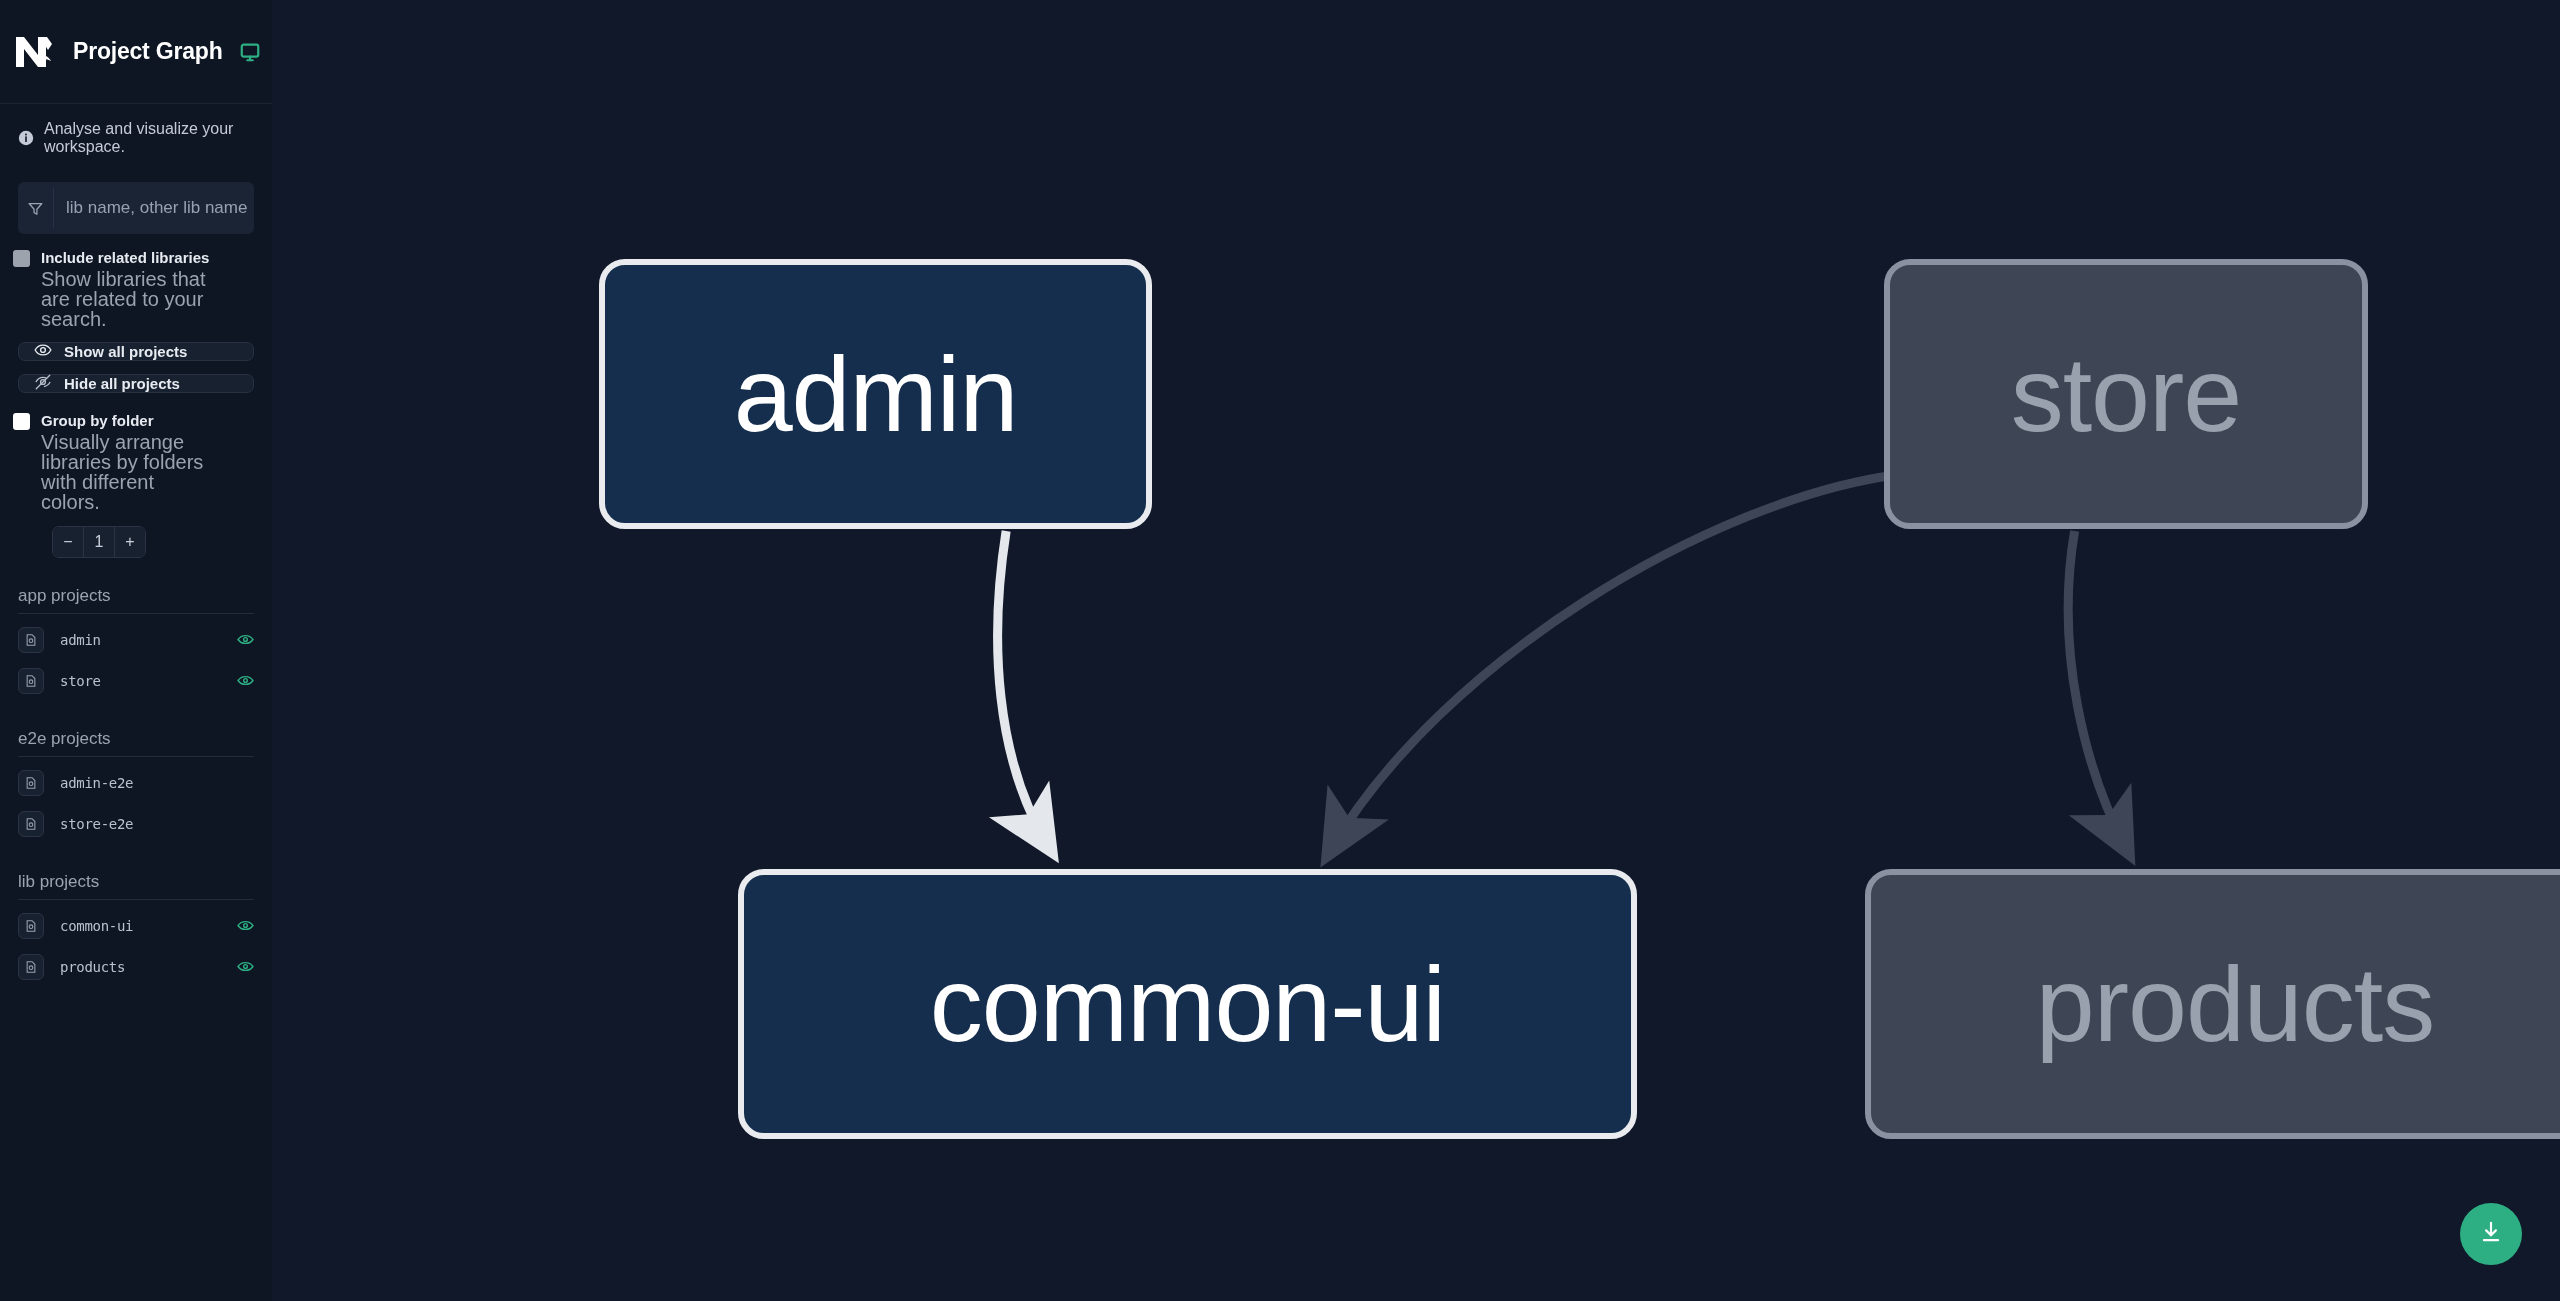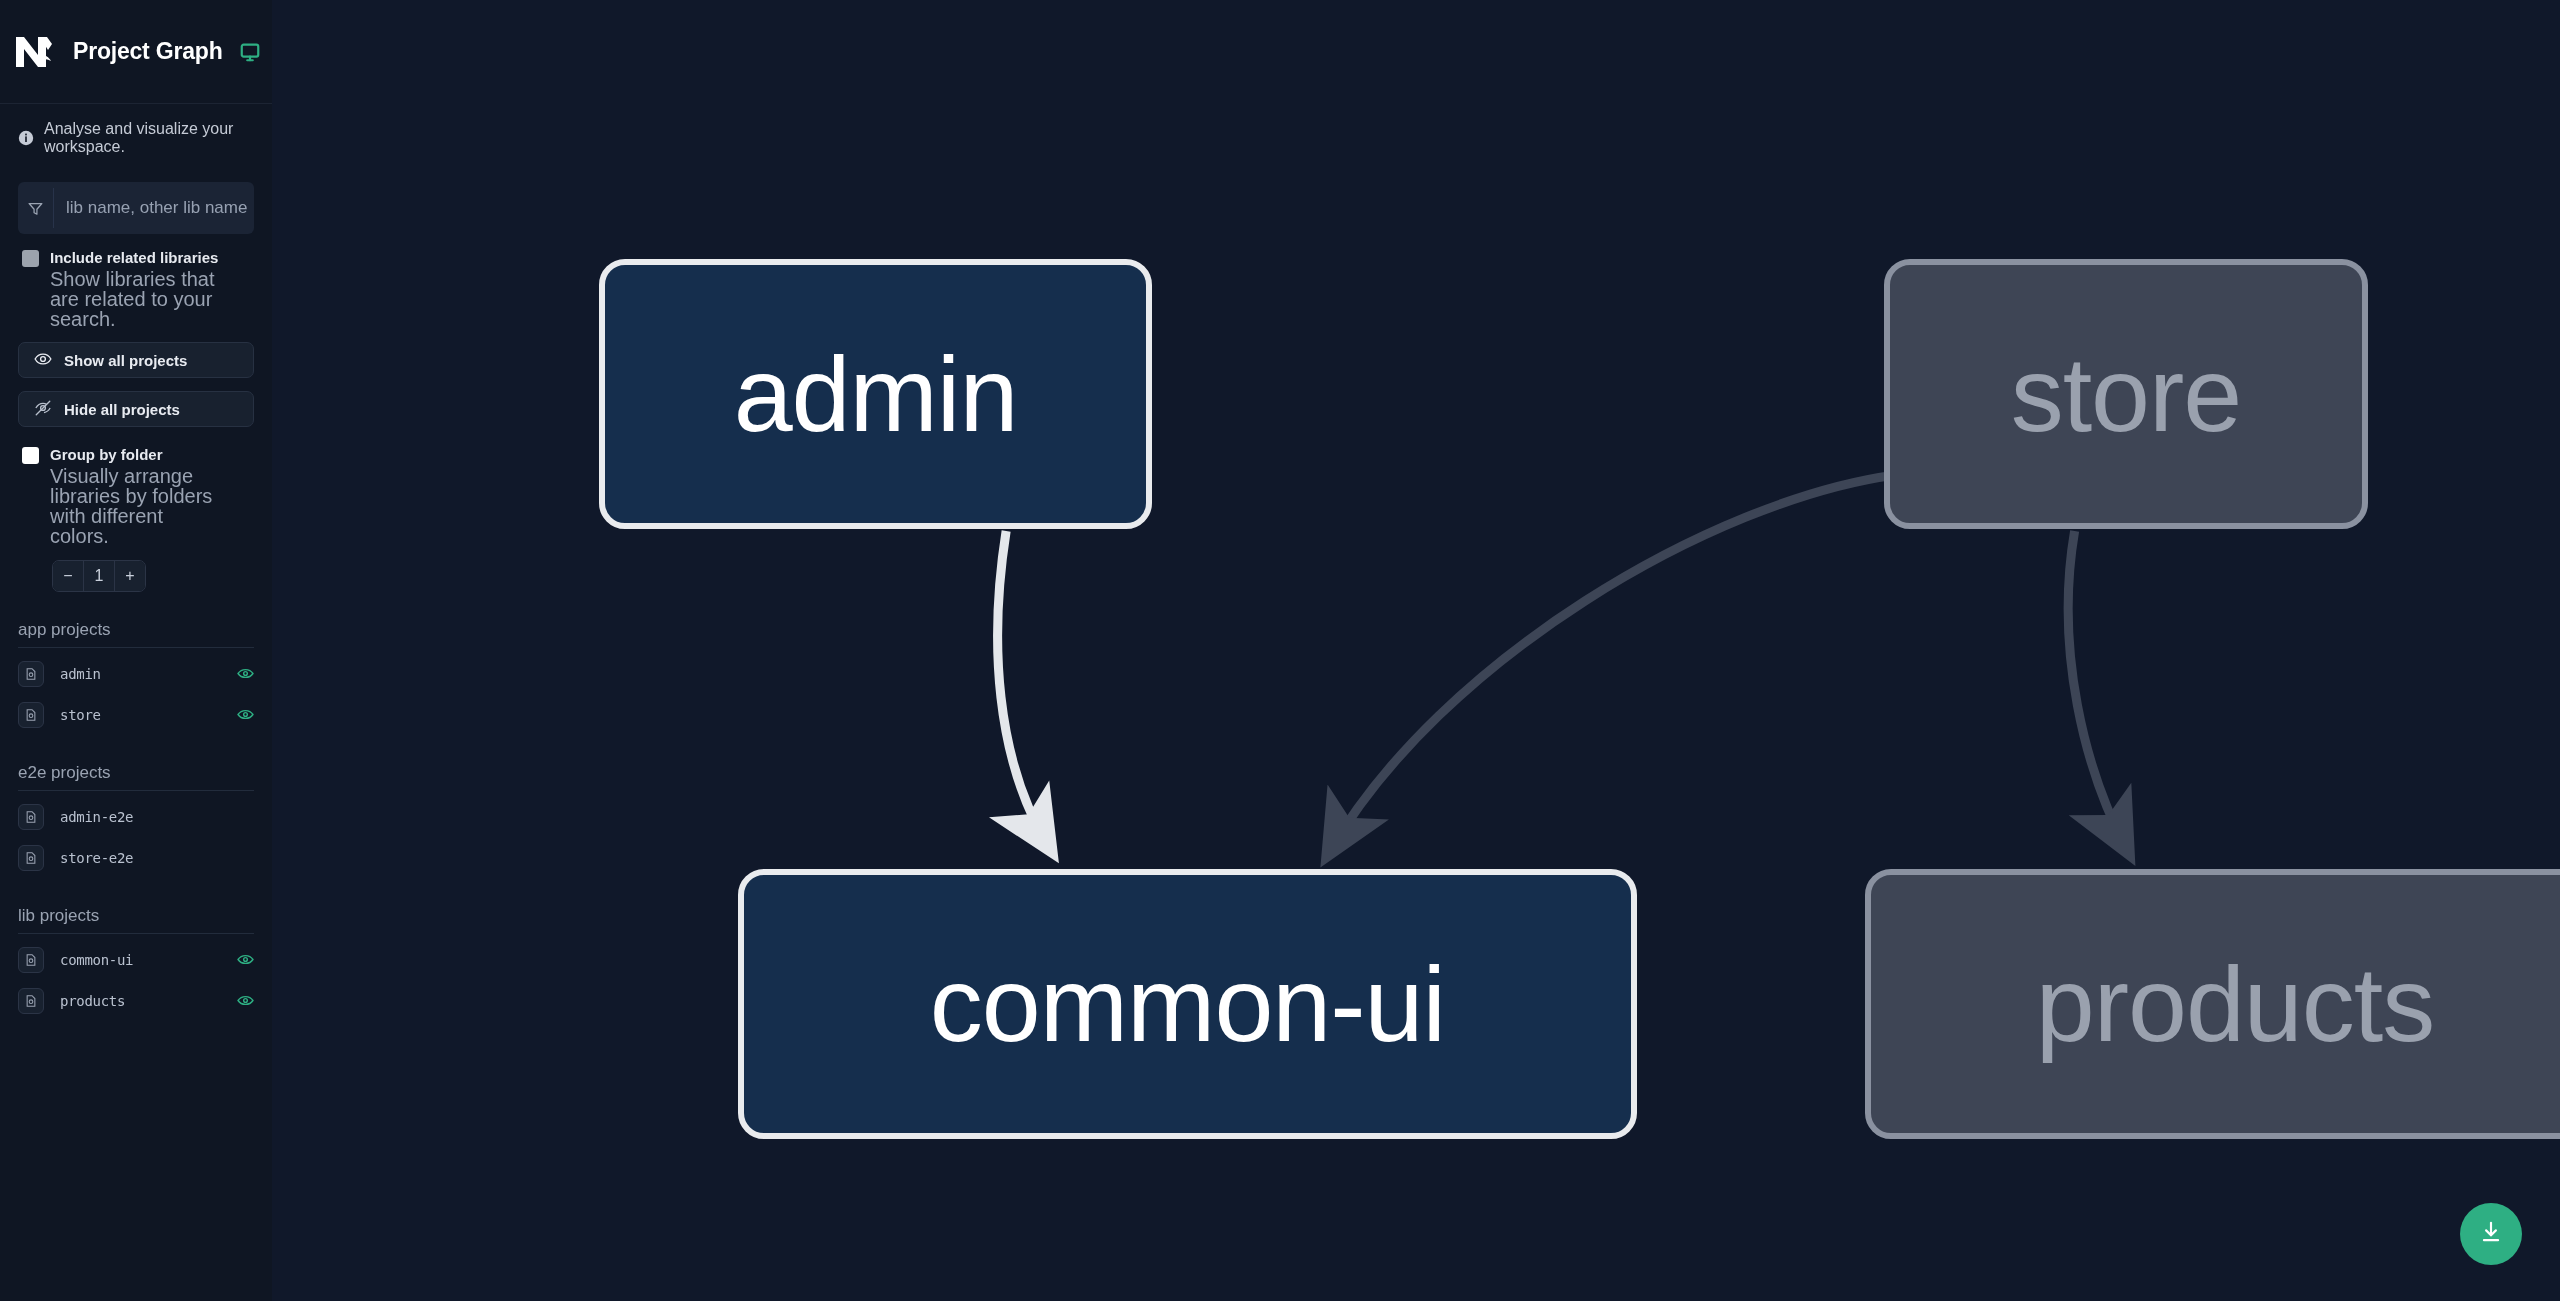--- a/index.html
+++ b/index.html
@@ -67,21 +67,21 @@
     flex: 1; height: 40px;
     background: transparent; border: none; outline: none;
     color: #dfe4ec; font-size: 17px;
     font-family: "Liberation Sans", sans-serif;
     padding-left: 12px;
   }
   .search-input::placeholder { color: #97a1b2; }
 
   .opt-block {
     display: flex;
-    padding: 14px 18px 0 22px;
+    padding: 14px 18px 0 13px;
     gap: 11px;
   }
   .cbx {
     width: 17px; height: 17px; flex: 0 0 17px;
     border-radius: 3px; margin-top: 2px;
     position: relative;
   }
   .cbx.grey { background: #9ca3ad; }
   .cbx.white { background: #ffffff; }
   .cbx.green { background: #22b07d; }
@@ -90,21 +90,21 @@
     left: 5px; top: 2px; width: 5px; height: 10px;
     border: solid #103f2d; border-width: 0 2.2px 2.2px 0;
     transform: rotate(42deg);
   }
   .opt-text { display: flex; flex-direction: column; }
   .opt-title { color: #e7eaf0; font-size: 15px; font-weight: 700; line-height: 19px; }
   .opt-desc  { color: #9aa3b2; font-size: 20px; line-height: 20px; margin-top: 2px; max-width: 176px; }
 
   .big-btn {
     margin: 13px 18px 0 18px;
-    height: 36px;
+    height: 19px;
     background: #18212f;
     border: 1px solid #273142;
     border-radius: 7px;
     display: flex; align-items: center;
     padding-left: 15px; gap: 12px;
     cursor: pointer;
   }
   .big-btn span { color: #e8ebf1; font-size: 15px; font-weight: 700; }
   .big-btn svg { flex: 0 0 18px; }
 

